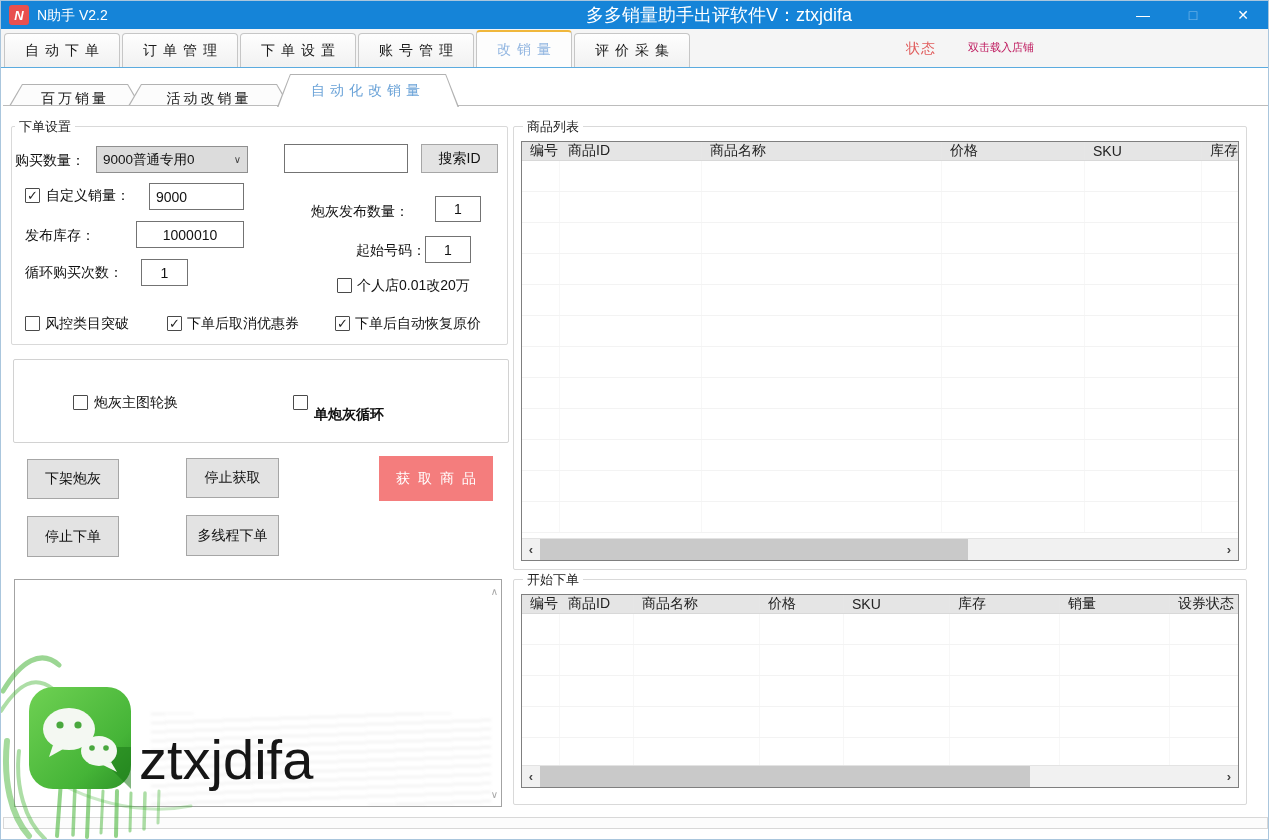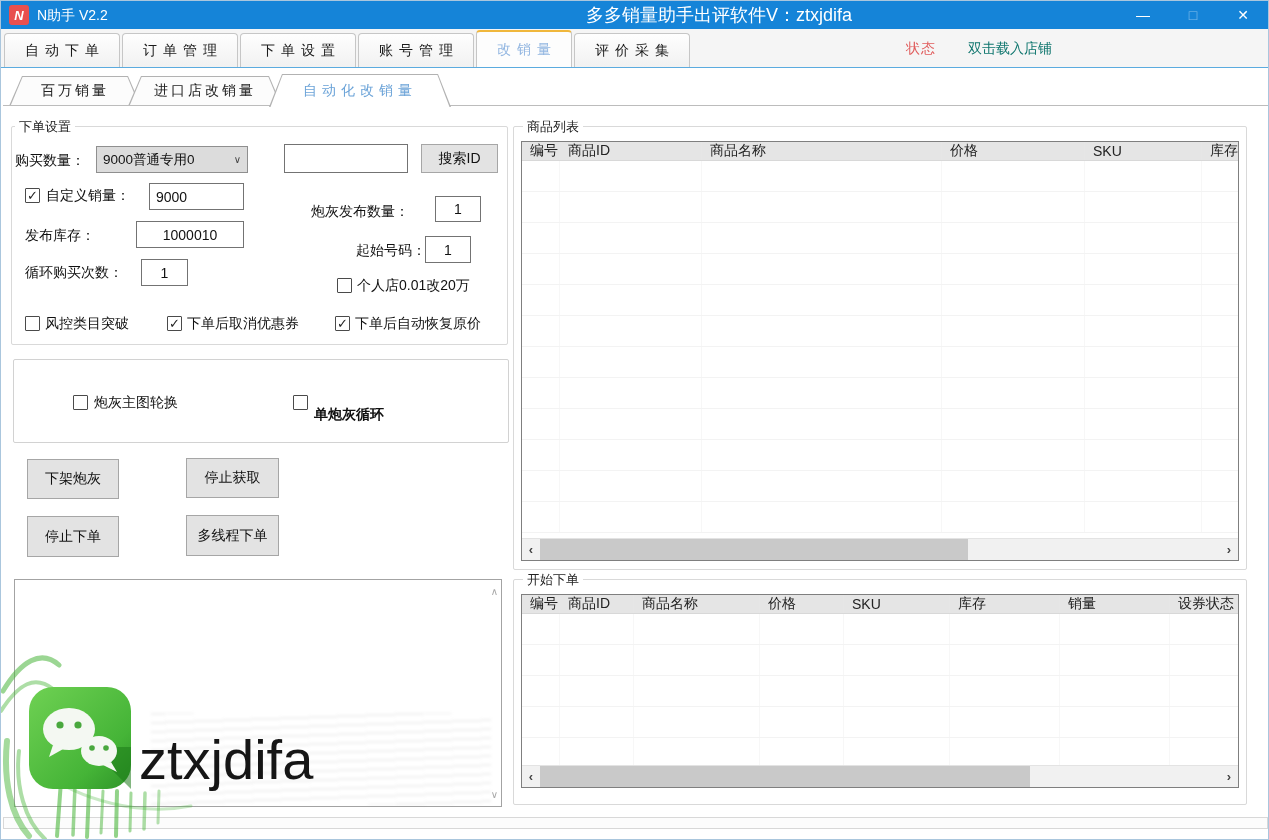--- a/index.html
+++ b/index.html
@@ -14,26 +14,26 @@
   .win-controls { position:absolute; right:0; top:0; height:28px; display:flex; }
   .win-btn { width:50px; height:28px; display:flex; align-items:center; justify-content:center; color:#fff; font-size:14px; cursor:default; }
   .win-btn.dim { color:rgba(255,255,255,.45); }
 
   
   .maintabs { position:absolute; left:0; top:28px; width:100%; height:39px; background:#f5f5f5; border-bottom:1px solid #5babdf; }
   .maintab-row { position:absolute; left:3px; bottom:0; display:flex; gap:2px; align-items:flex-end; }
   .mtab { height:34px; background:linear-gradient(#fefefe,#f1f1f1); border:1px solid #c6c6c6; border-bottom:none; border-radius:4px 4px 0 0; font-size:14px; letter-spacing:6px; padding:0 14px 0 20px; display:flex; align-items:center; color:#1a1a1a; white-space:nowrap; }
   .mtab.active { height:37px; background:#fdfdfd; border-top:2px solid #f0b73c; color:#92b6e1; }
   .mt-status-label { position:absolute; left:905px; top:11px; font-size:14px; color:#e05c5c; letter-spacing:1px; }
-  .mt-status-hint { position:absolute; left:967px; top:11px; font-size:14px; color:#0f766e; }
+  .mt-status-hint { position:absolute; left:967px; top:11px; font-size:11px; color:#be185d; }
 
   
   .subtabs { position:absolute; left:0; top:68px; width:100%; height:37px; background:#fff; }
   .subtab-row { position:absolute; left:8px; bottom:0; display:flex; align-items:flex-end; }
-  .strap { position:relative; height:30px; margin-left:-13px; }
+  .strap { position:relative; height:22px; margin-left:-13px; }
   .strap:first-child { margin-left:0; }
   .strap .edge { position:absolute; inset:0; clip-path:polygon(13px 0, calc(100% - 13px) 0, 100% 100%, 0 100%); background:#b2b2b2; }
   .strap .face { position:absolute; inset:1px 0 0 0; clip-path:polygon(13.6px 0, calc(100% - 13.6px) 0, calc(100% - 1.5px) 100%, 1.5px 100%); background:#fcfcfc; }
   .strap .lbl { position:relative; z-index:2; display:block; text-align:center; line-height:29px; font-size:14px; letter-spacing:3px; color:#222; white-space:nowrap; }
   .strap.active { height:33px; z-index:3; margin-bottom:-1px; }
   .strap.active .face { background:#ffffff; }
   .strap.active .lbl { color:#6ba3d8; letter-spacing:5px; line-height:32px; }
   .panel-topline { position:absolute; left:2px; top:104px; width:1265px; height:1px; background:#bcbcbc; z-index:1; }
 
   
@@ -108,24 +108,24 @@
     <div class="mt-status-hint">双击载入店铺</div>
   </div>
 
   <div class="subtabs">
     <div class="subtab-row">
       <div class="strap" style="width:132px">
         <div class="edge"></div>
           <div class="face"></div>
         <span class="lbl">百万销量</span>
       </div>
-      <div class="strap" style="width:154px">
+      <div class="strap" style="width:162px">
         <div class="edge"></div>
           <div class="face"></div>
-        <span class="lbl">进口店改销量</span>
+        <span class="lbl">活动改销量</span>
       </div>
       <div class="strap active" style="width:182px">
         <div class="edge"></div>
           <div class="face"></div>
         <span class="lbl">自动化改销量</span>
       </div>
     </div>
   </div>
   <div class="panel-topline"></div>
 
@@ -173,20 +173,21 @@
   <div class="flabel" style="left:354px; top:314px;">下单后自动恢复原价</div>
 
   <div class="groupbox" style="left:12px; top:358px; width:496px; height:84px; border-color:#d2d2d2;"></div>
   <span class="cb" style="left:72px; top:394px;"></span>
   <div class="flabel" style="left:93px; top:393px;">炮灰主图轮换</div>
   <span class="cb" style="left:292px; top:394px;"></span>
   <div class="flabel bold" style="left:313px; top:393px;margin-top:12px;">单炮灰循环</div>
 
   <button class="btn" style="left:26px; top:458px; width:92px; height:40px;">下架炮灰</button>
   <button class="btn" style="left:185px; top:457px; width:93px; height:40px;">停止获取</button>
+  <button class="btn red" style="left:378px; top:455px; width:114px; height:45px;">获取商品</button>
   <button class="btn" style="left:26px; top:515px; width:92px; height:41px;">停止下单</button>
   <button class="btn" style="left:185px; top:514px; width:93px; height:41px;">多线程下单</button>
 
   <div class="logbox">
     <div class="log-arrow" style="top:6px;">∧</div>
     <div class="log-arrow" style="bottom:6px;">∨</div>
   </div>
 
   <div class="smudge"></div>
   <svg class="wm-layer" viewBox="0 0 520 210" width="520" height="210">

